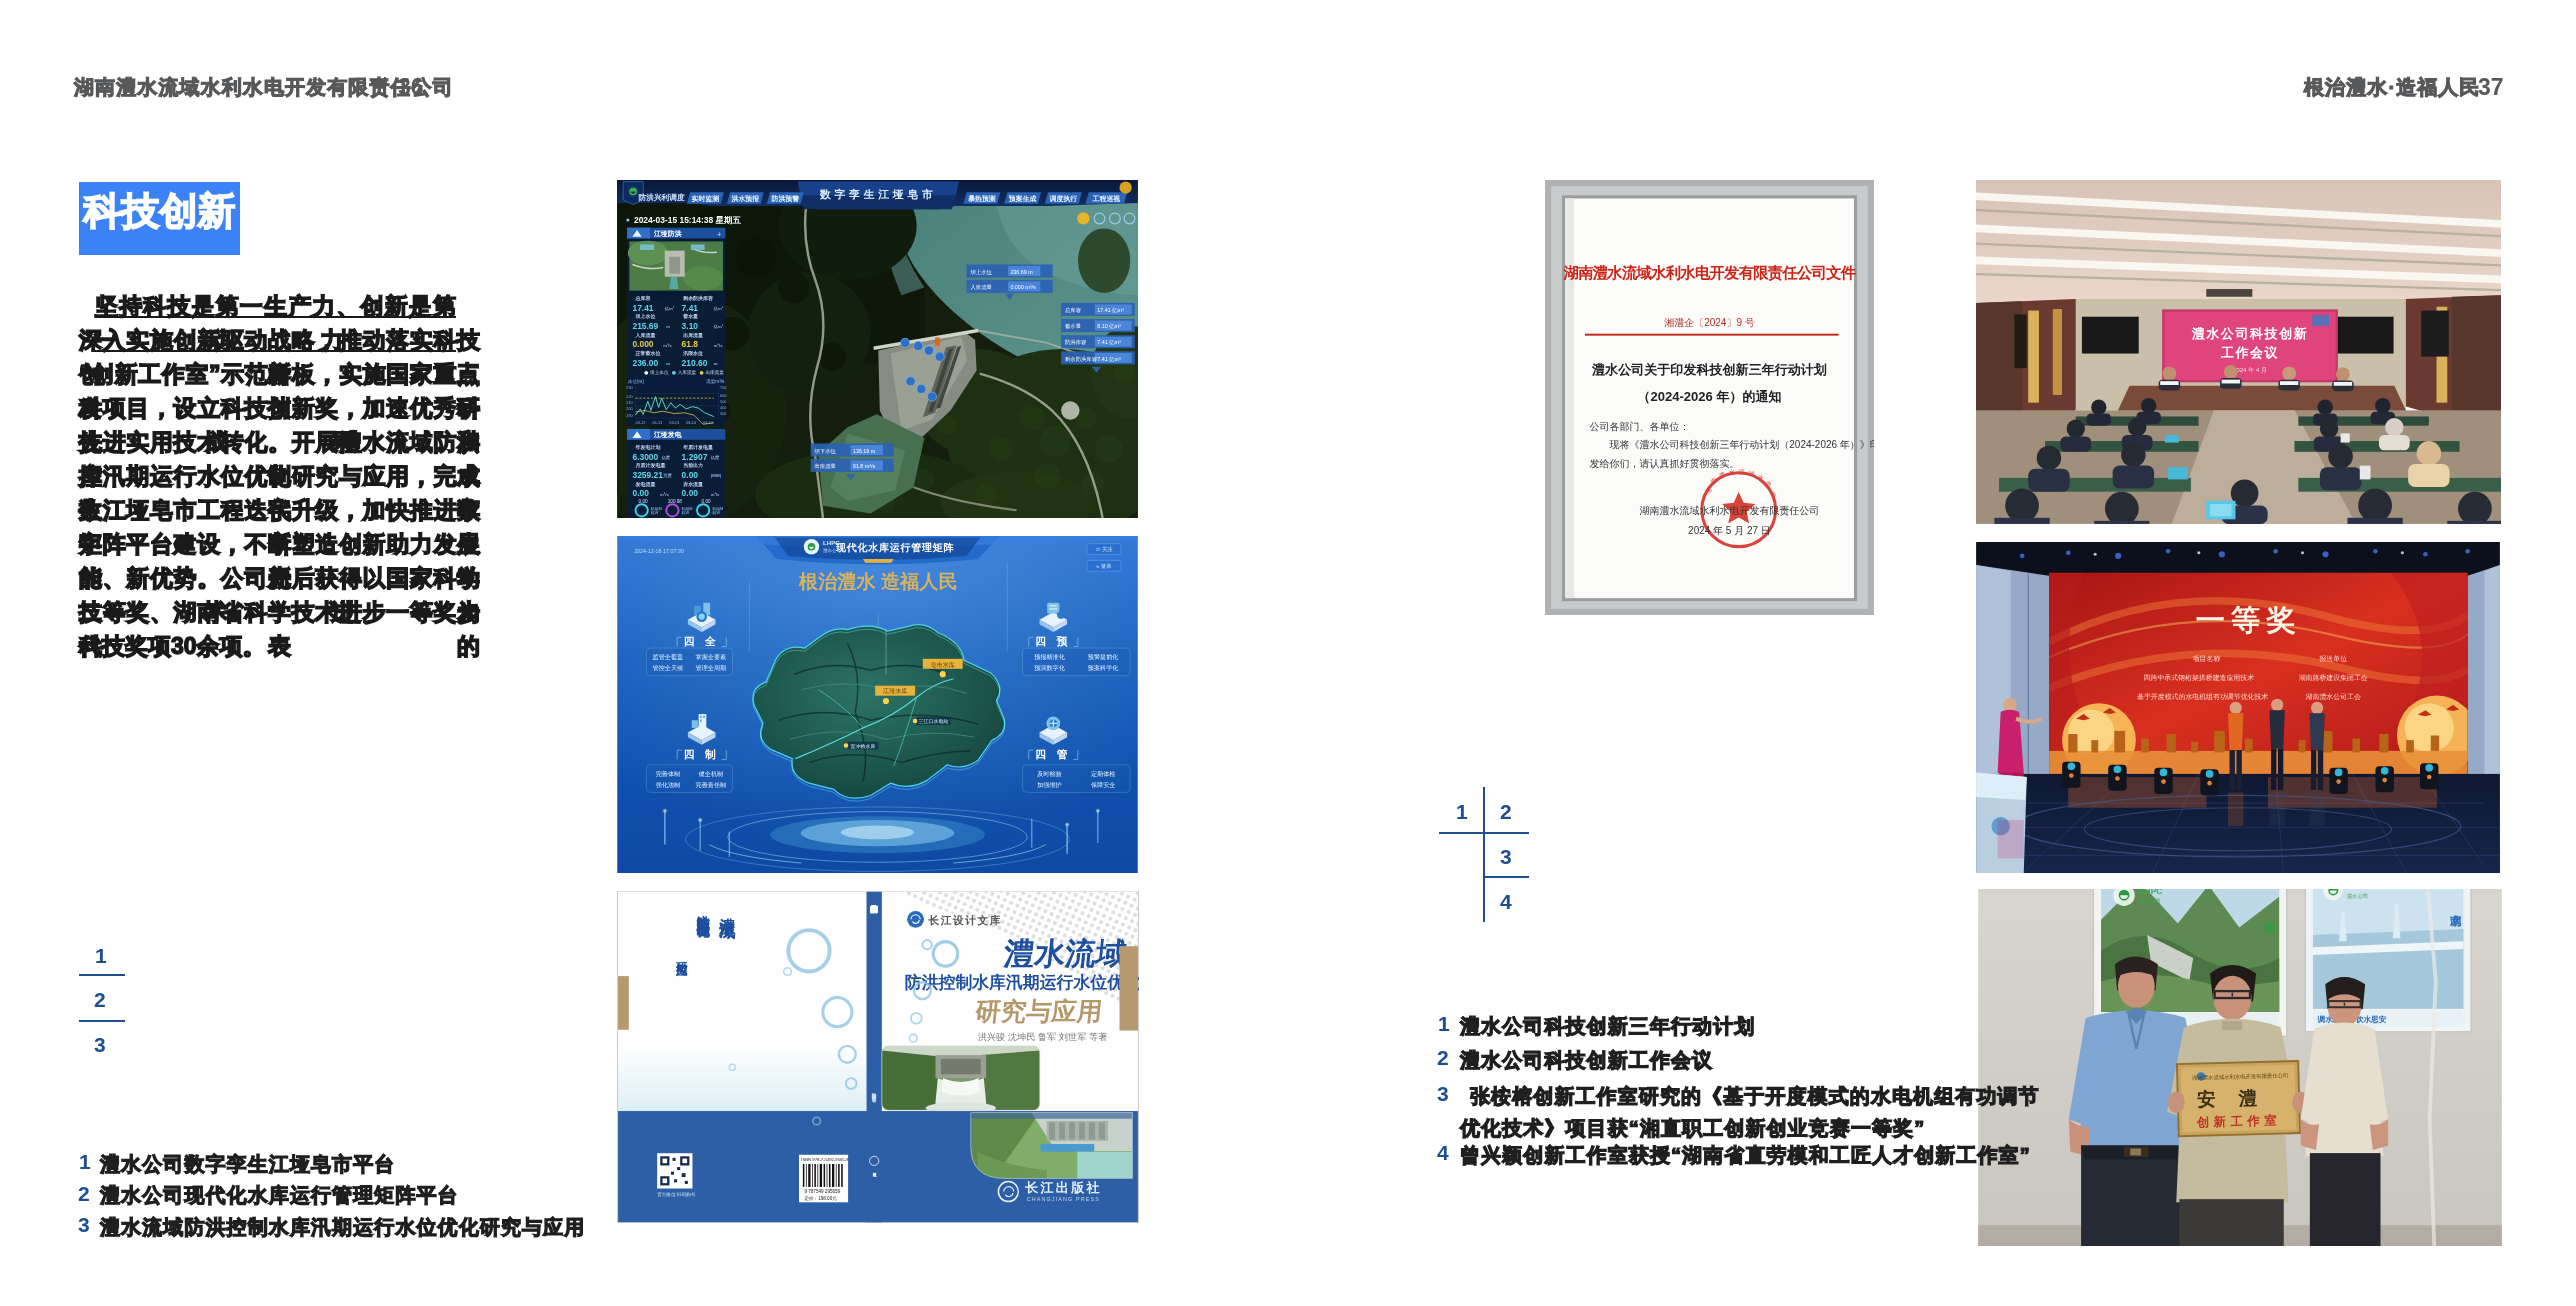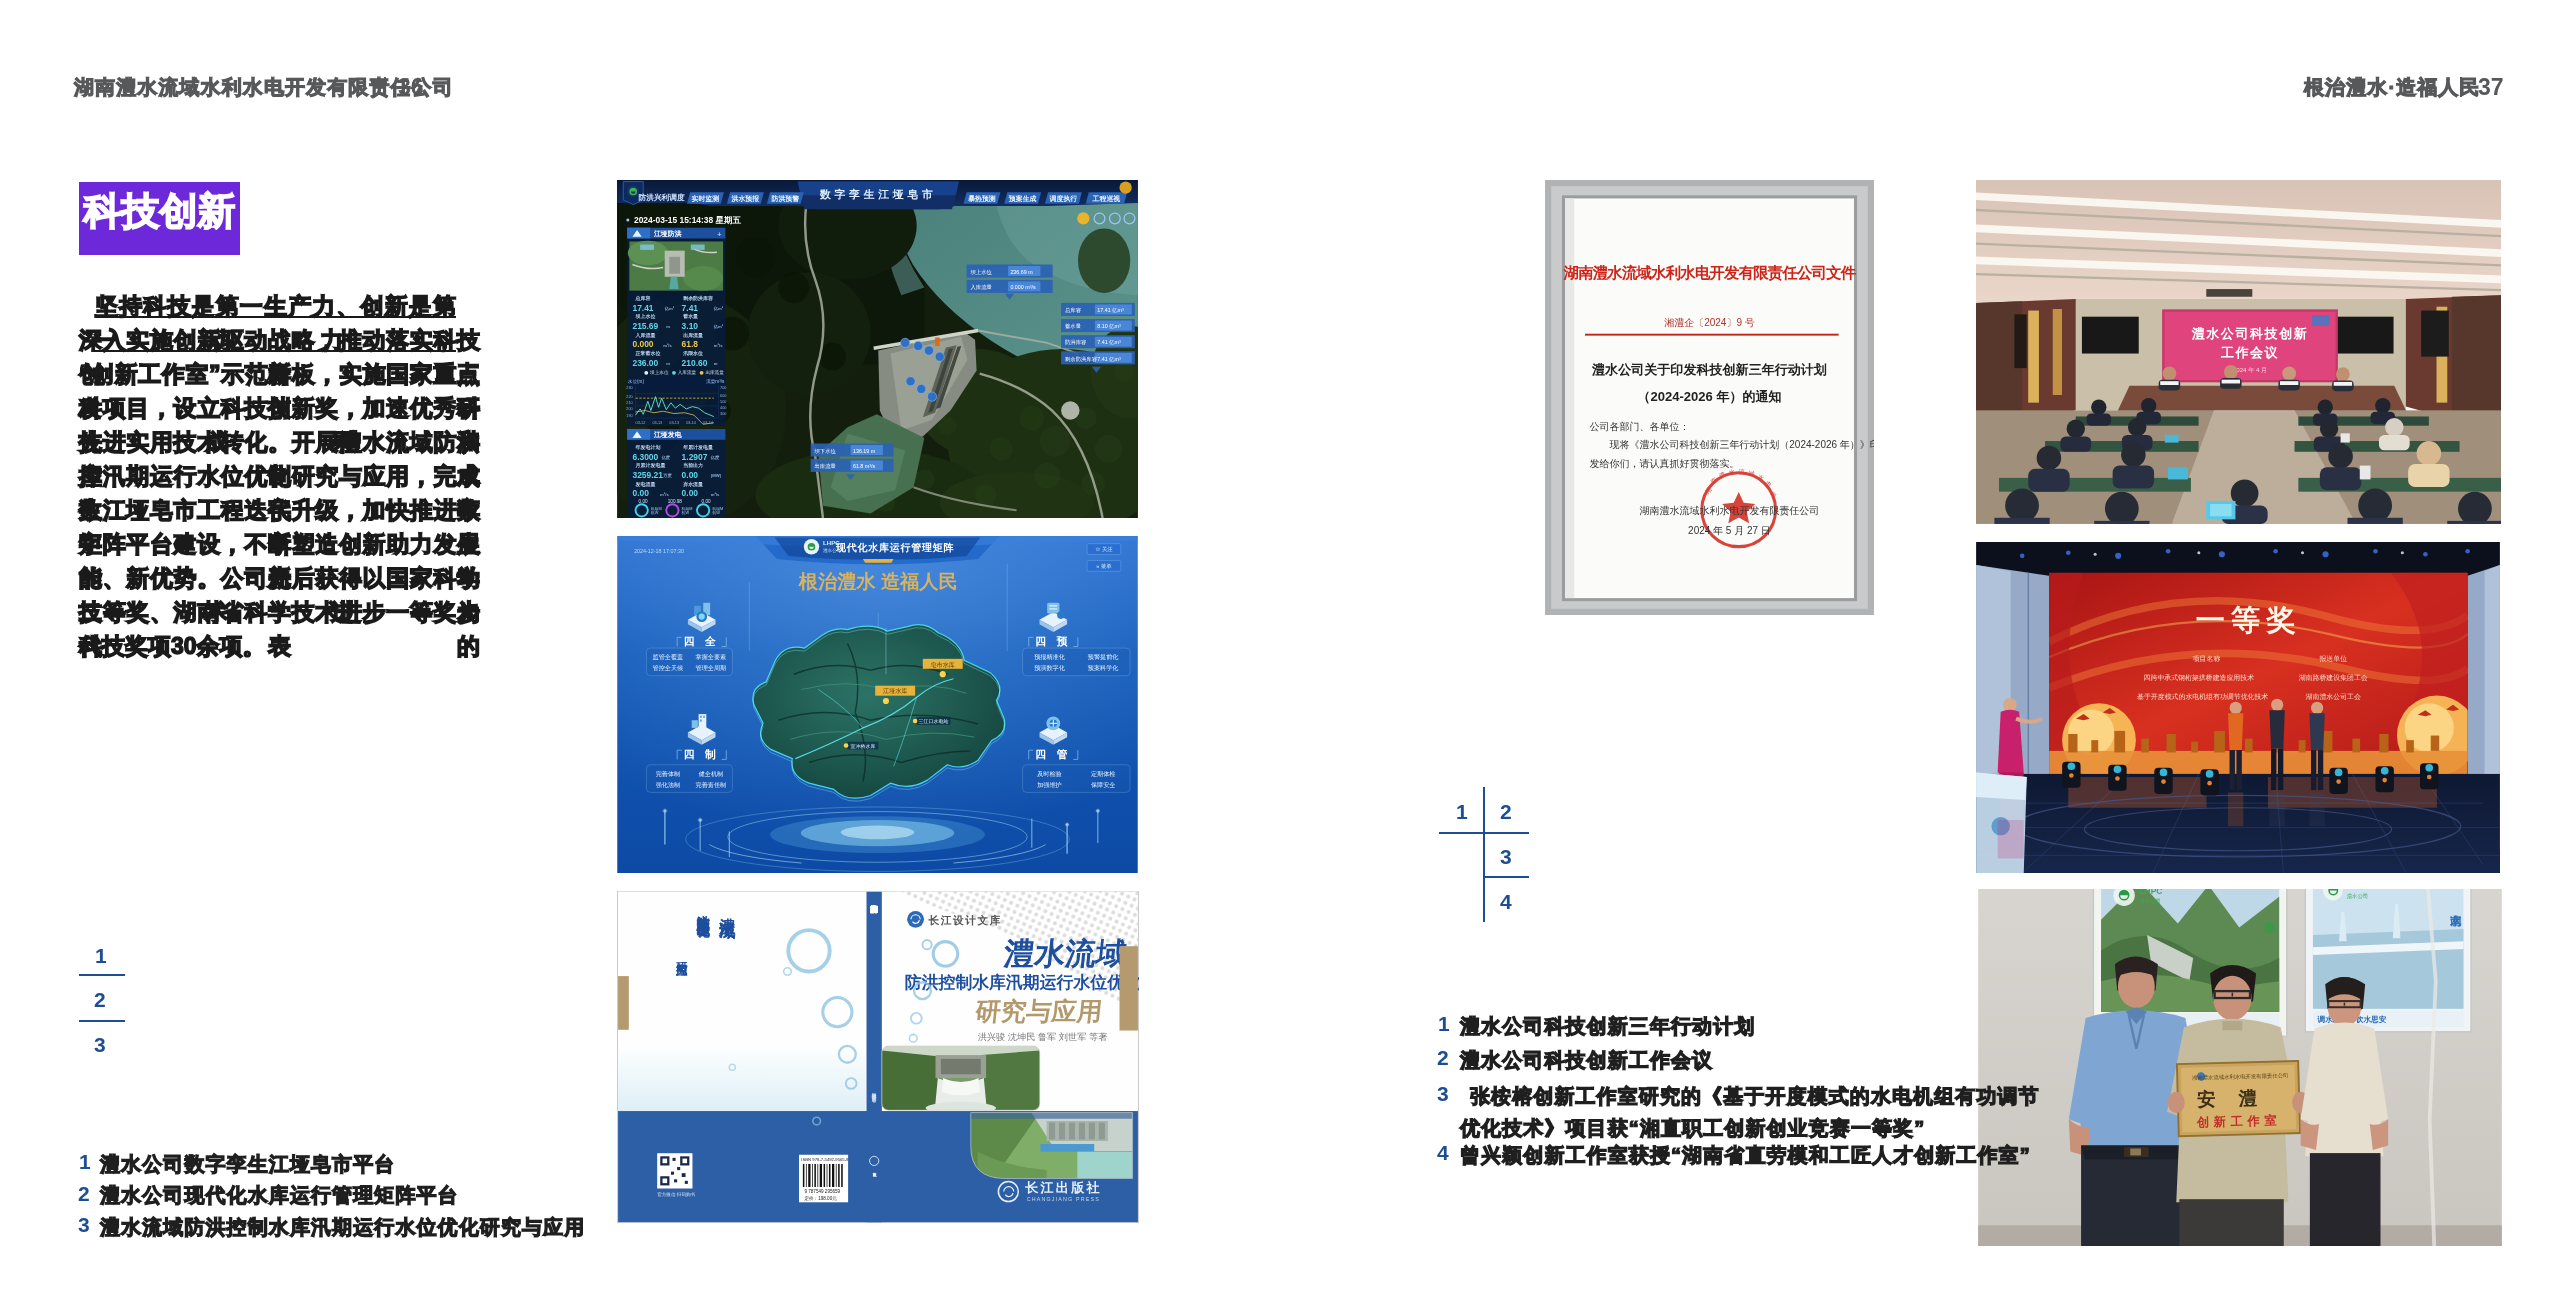--- a/index.html
+++ b/index.html
@@ -17,21 +17,21 @@
 </head>
 <body>
 <div id="page">
 
   <div class="abs hdr" style="left:74px;top:74px;">湖南澧水流域水利水电开发有限责任公司</div>
 
   <div class="abs" style="left:384px;top:77px;width:2.3px;height:20px;background:#57585a;"></div>
 
   <div class="abs" style="left:398px;top:74px;font-weight:bold;color:#57585a;font-size:23px;">36</div>
 
-  <div class="abs" style="left:79px;top:182px;width:161px;height:73px;background:#6d28d9;
+  <div class="abs" style="left:79px;top:182px;width:161px;height:73px;background:#3b82f6;
        color:#fff;font-weight:bold;font-size:38px;line-height:58px;text-align:center;letter-spacing:0;
        -webkit-text-stroke:1.5px #fff;">科技创新</div>
 
   <div class="abs" style="left:79px;top:289px;width:401px;">
     <div class="bodyline" style="margin-left:16px;width:361px;text-decoration:underline;">坚持科技是第一生产力、创新是第一动力，</div>
     <div class="bodyline">深入实施创新驱动战略，推动落实科技创新三</div>
     <div class="bodyline">“创新工作室”示范样板，实施国家重点科技研</div>
     <div class="bodyline">发项目，设立科技创新奖，加速优秀科技成果和</div>
     <div class="bodyline">先进实用技术转化。开展澧水流域防洪控制水</div>
     <div class="bodyline">库汛期运行水位优化研究与应用，完成数字孪</div>

